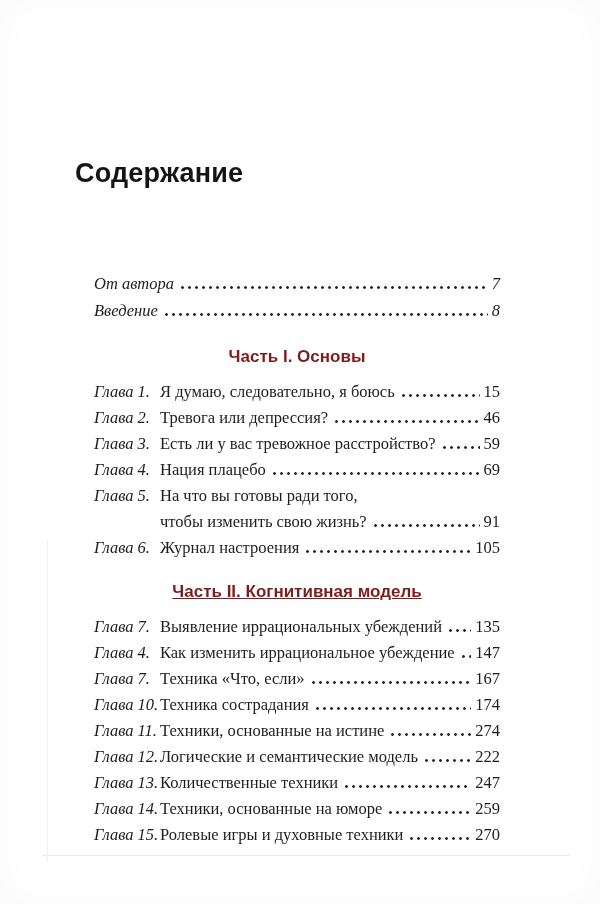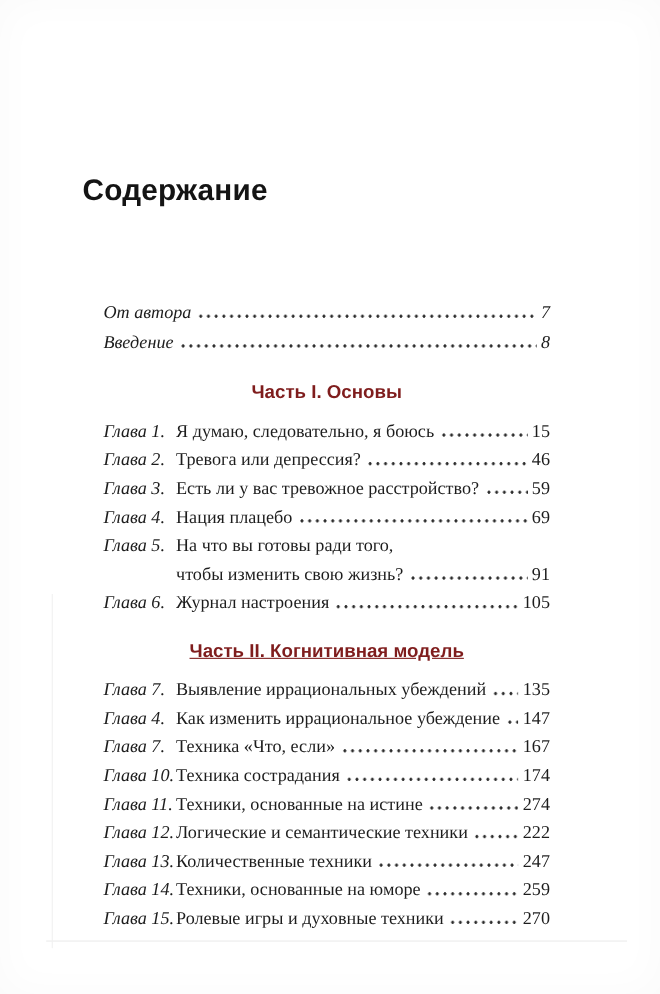--- a/index.html
+++ b/index.html
@@ -181,21 +181,21 @@
           <span class="pagenum">174</span>
         </div>
         <div class="row">
           <span class="chnum">Глава 11.</span>
           <span class="etitle">Техники, основанные на истине</span>
           <span class="leader"></span>
           <span class="pagenum">274</span>
         </div>
         <div class="row">
           <span class="chnum">Глава 12.</span>
-          <span class="etitle">Логические и семантические техники</span>
+          <span class="etitle">Логические и семантические модель</span>
           <span class="leader"></span>
           <span class="pagenum">222</span>
         </div>
         <div class="row">
           <span class="chnum">Глава 13.</span>
           <span class="etitle">Количественные техники</span>
           <span class="leader"></span>
           <span class="pagenum">247</span>
         </div>
         <div class="row">

